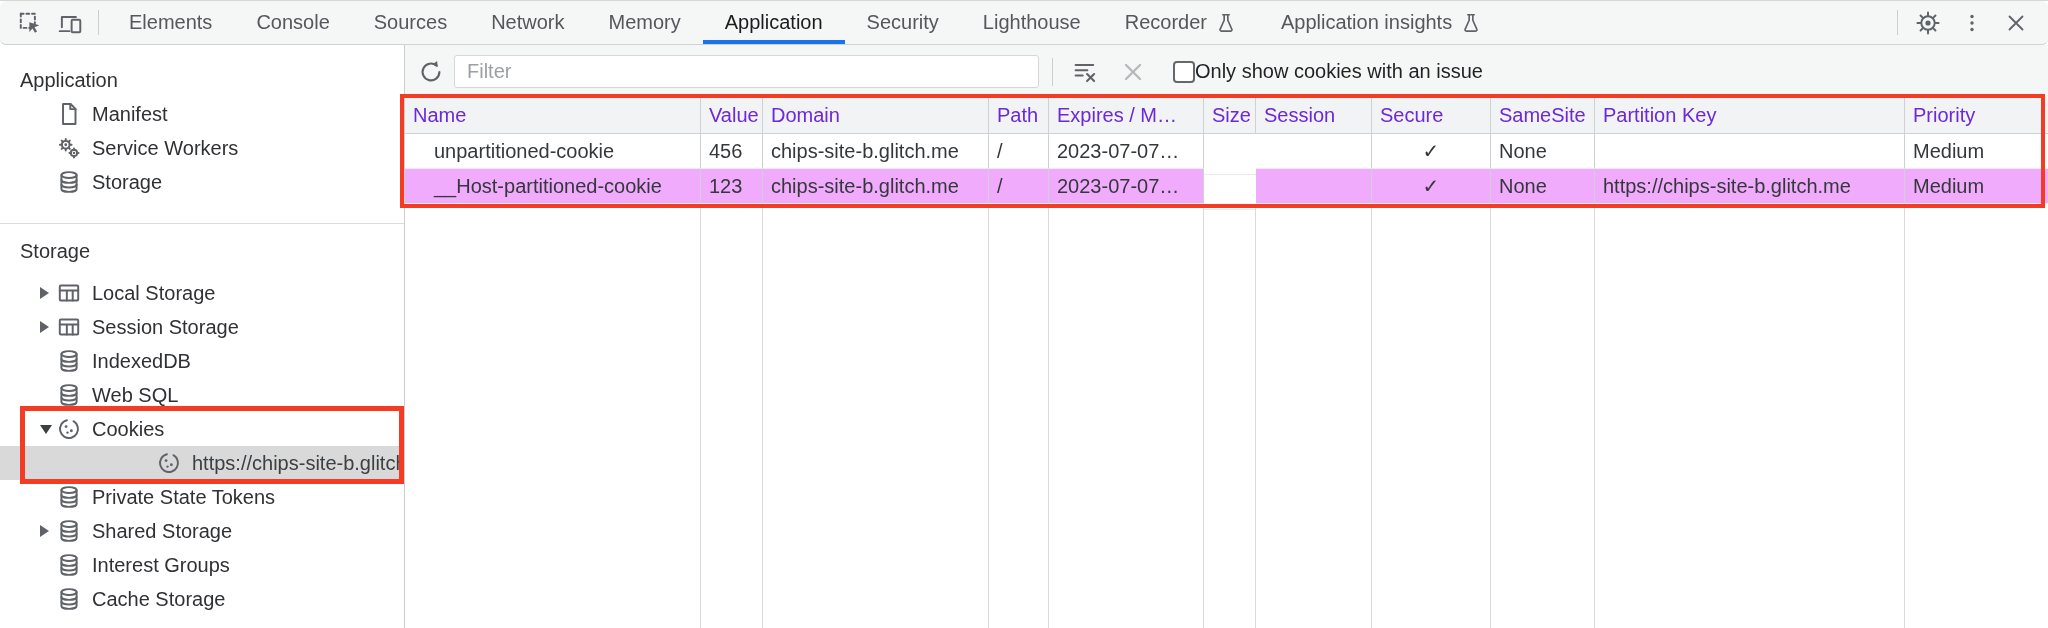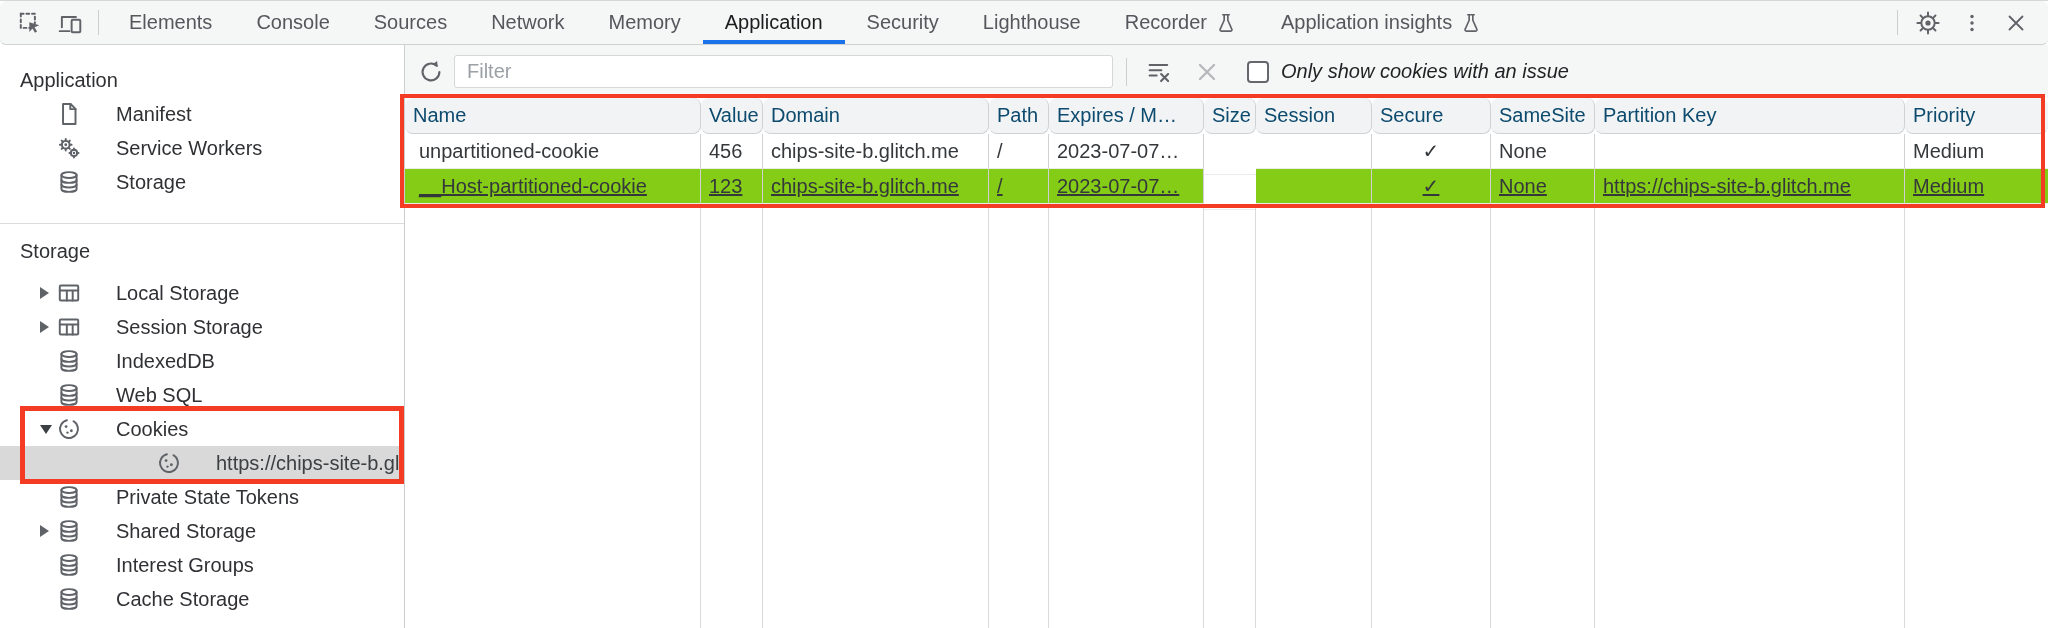--- a/index.html
+++ b/index.html
@@ -42,50 +42,50 @@
   .sec-app { margin-top:18px; }
   .sec-divider { border-top:1px solid #d9dbdc; margin-top:24px; padding-top:10px; }
   .items2 { margin-top:8px; }
   .side-row { height:34px; display:flex; align-items:center; padding-left:40px; cursor:pointer; white-space:nowrap; }
   .side-row.child { padding-left:156px; }
   .side-row.selected { background:#d9d9d9; color:#3c4043; }
   .tri-well { width:16px; flex:none; display:flex; align-items:center; }
   .tri-r { width:0; height:0; border-left:9px solid #5f6368; border-top:6px solid transparent; border-bottom:6px solid transparent; }
   .tri-d { width:0; height:0; border-top:9px solid #3c4043; border-left:6px solid transparent; border-right:6px solid transparent; }
   .sicon { width:26px; height:26px; flex:none; margin-right:10px; }
-  .side-label { color:inherit;margin-left:24px; }
+  .side-label { color:inherit; }
 
   
   .main { position:relative; flex:1; display:flex; flex-direction:column; min-width:0; }
   .toolbar { height:53px; background:#f5f6f6; display:flex; align-items:center; flex:none; }
   .refresh-btn { width:34px; height:34px; margin-left:9px; display:flex; align-items:center; justify-content:center; cursor:pointer; }
   .filter-input {
-    width:659px; height:33px; margin-left:6px; border:1px solid #d5d7d8; border-radius:3px;
+    width:585px; height:33px; margin-left:6px; border:1px solid #d5d7d8; border-radius:3px;
     background:#fff; font:inherit; color:#303134; padding:0 12px; outline:none;
   }
   .filter-input::placeholder { color:#9aa0a6; }
   .tbar-sep { width:1px; height:28px; background:#cbcdcf; margin:0 14px 0 13px; }
   .tbar-btn { width:36px; height:36px; display:flex; align-items:center; justify-content:center; cursor:pointer; margin-right:12px; }
   .checkbox { width:22px; height:22px; border:2px solid #64686c; border-radius:4px; background:#fff; margin-left:10px; cursor:pointer; flex:none; }
-  .cb-label { margin-left:12px; color:#1f2123; white-space:nowrap;font-style:italic; }
+  .cb-label { color:#1f2123; white-space:nowrap; }
 
   
   .grid {
     flex:1; display:grid; min-height:0;
     grid-template-columns: 296px 62px 226px 60px 155px 52px 116px 119px 104px 310px 1fr;
     grid-template-rows: 36px 35px 35px 1fr;
     background:#fff;
   }
   .cell { display:flex; align-items:center; padding:0 8px; border-right:1px solid #cfd1d3; overflow:hidden; white-space:nowrap; }
   .cell.lastcol { border-right:none; }
-  .hc { background:#f1f3f4; border-bottom:1px solid #cfd1d3; color:#0c4a6e;border-radius:8px; }
+  .hc { background:#f1f3f4; border-bottom:1px solid #cfd1d3; color:#6d28d9; }
   .dc { border-bottom:1px solid #ececec; color:#35383b; }
   .row-odd  { background:#ffffff; }
-  .row-even { background:#84cc16;text-decoration:underline; }
-  .dc.name { padding-left:14px; }
+  .row-even { background:#f0abfc; }
+  .dc.name { padding-left:29px; }
   .dc.num { justify-content:flex-end;margin-top:40px; }
   .dc.center { justify-content:center; }
   .fc { border-right:1px solid #d8dadb; }
   .fc.lastcol { border-right:none; }
 
   
   .red-box { position:absolute; border:5px solid #f43b24; pointer-events:none; z-index:5; }
   .red-box.sidebar-box { left:20px; top:361px; width:384px; height:78px; }
   .red-box.table-box { left:-5px; top:49px; right:3px; height:114px; border-width:4px; }
 </style>

